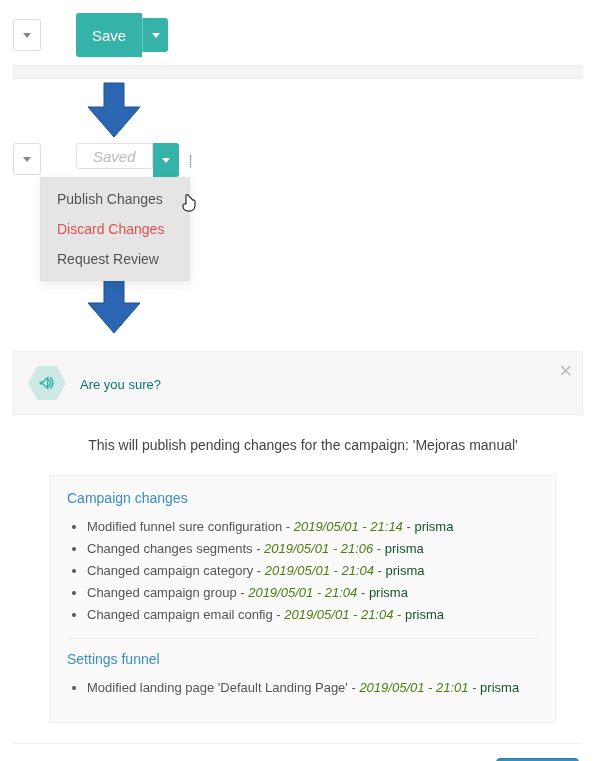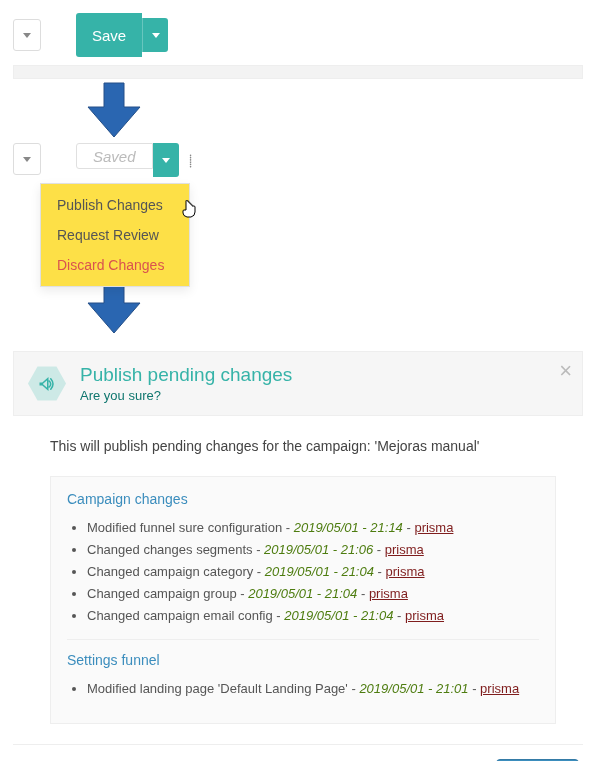--- a/index.html
+++ b/index.html
@@ -97,24 +97,24 @@
       cursor: pointer;
     }
     .saved-caret .caret-down { border-top-color: #fff; }
     .tick-mark {
       width: 16px; height: 34px;
       display:flex; align-items:center; justify-content:center;
       color:#888; font-size:12px; margin-left:4px;
     }
     .dropdown {
       position: absolute;
-      top: 40px;
+      top: 34px;
       left: 40px;
       min-width: 150px;
-      background: #fde047;
+      background: #e5e5e5;
       border: 1px solid #e0e0e0;
       box-shadow: 0 4px 10px rgba(0,0,0,0.08);
       padding: 6px 0;
     }
     .dropdown-item {
       padding: 7px 16px;
       font-size: 14px;
       color: #555;
       position: relative;
       cursor: pointer;
@@ -168,20 +168,21 @@
       cursor:pointer;
     }
 
     .modal-body {
       padding: 22px 40px 20px 50px;
     }
     .body-text {
       font-size: 14px;
       color: #444;
       margin-bottom: 22px;
+      text-align: center;
     }
     .change-box {
       border: 1px solid #eee;
       background: #fafafa;
       padding: 14px 16px 16px 16px;
       font-size: 13px;
     }
     .section-title {
       color: #3b8dbd;
       font-size: 14px;
@@ -190,21 +191,21 @@
     .change-box ul {
       list-style: disc;
       padding-left: 20px;
       margin-bottom: 6px;
     }
     .change-box li {
       color: #555;
       line-height: 1.7;
     }
     .change-box li .ts { font-style: italic; color: #4d7c0f; }
-    .change-box li .user { color: #7f1d1d; text-decoration: underline; }
+    .change-box li .user { color: #14532d; }
     .divider { border:0; border-top:1px solid #eee; margin: 12px 0; }
 
     .modal-footer {
       border-top: 1px solid #eee;
       margin: 0 13px;
       padding: 14px 4px 10px;
       display:flex;
       justify-content:flex-end;
       gap: 18px;
       align-items:center;
@@ -258,45 +259,44 @@
 
   <div class="dropdown">
     <div class="dropdown-item">
       <span>Publish Changes</span>
       <span class="cursor-icon">
         <svg width="16" height="18" viewBox="0 0 16 18">
             <path d="M5 1 L5 10 L3 10 Q2 10 2 11 L2 13 Q2 16 6 17 L10 17 Q14 16 14 12 L14 7 Q14 6 13 6 L11 6 L11 5 Q11 4 10 4 L9 4 L9 3 Q9 2 8 2 L7 2 L7 1 Q7 0 6 0 Q5 0 5 1 Z" fill="#fff" stroke="#000" stroke-width="1"></path>
           </svg>
       </span>
     </div>
+    <div class="dropdown-item danger">
+      <span>Discard Changes</span>
+    </div>
     <div class="dropdown-item">
       <span>Request Review</span>
-    </div>
-    <div class="dropdown-item danger">
-      <span>Discard Changes</span>
     </div>
   </div>
 </div>
 
 <div class="big-arrow" style="margin-top:100px;">
   <svg width="64" height="60" viewBox="0 0 64 60">
     <path d="M22 2 H42 V26 H58 L32 56 L6 26 H22 Z" fill="#2a66b1" stroke="#244f88" stroke-width="1"></path>
   </svg>
 </div>
 
 <div class="modal-header">
   <div class="modal-icon">
     <div class="hex">
       <svg width="18" height="18" viewBox="0 0 24 24">
         <path d="M3 11 L3 13 L6 13 L13 19 L13 5 L6 11 Z M15 8 Q19 12 15 16 M17 5 Q23 12 17 19" fill="none" stroke="#36b3a8" stroke-width="2" stroke-linecap="round"></path>
       </svg>
     </div>
   </div>
   <div>
-    <div class="modal-title">Publish pending changes</div>
     <div class="modal-sub">Are you sure?</div>
   </div>
   <span class="modal-close">×</span>
 </div>
 
 <div class="modal-body">
   <div class="body-text">This will publish pending changes for the campaign: 'Mejoras manual'</div>
   <div class="change-box">
     <div class="section-title">Campaign changes</div>
     <ul id="campaign-list">

